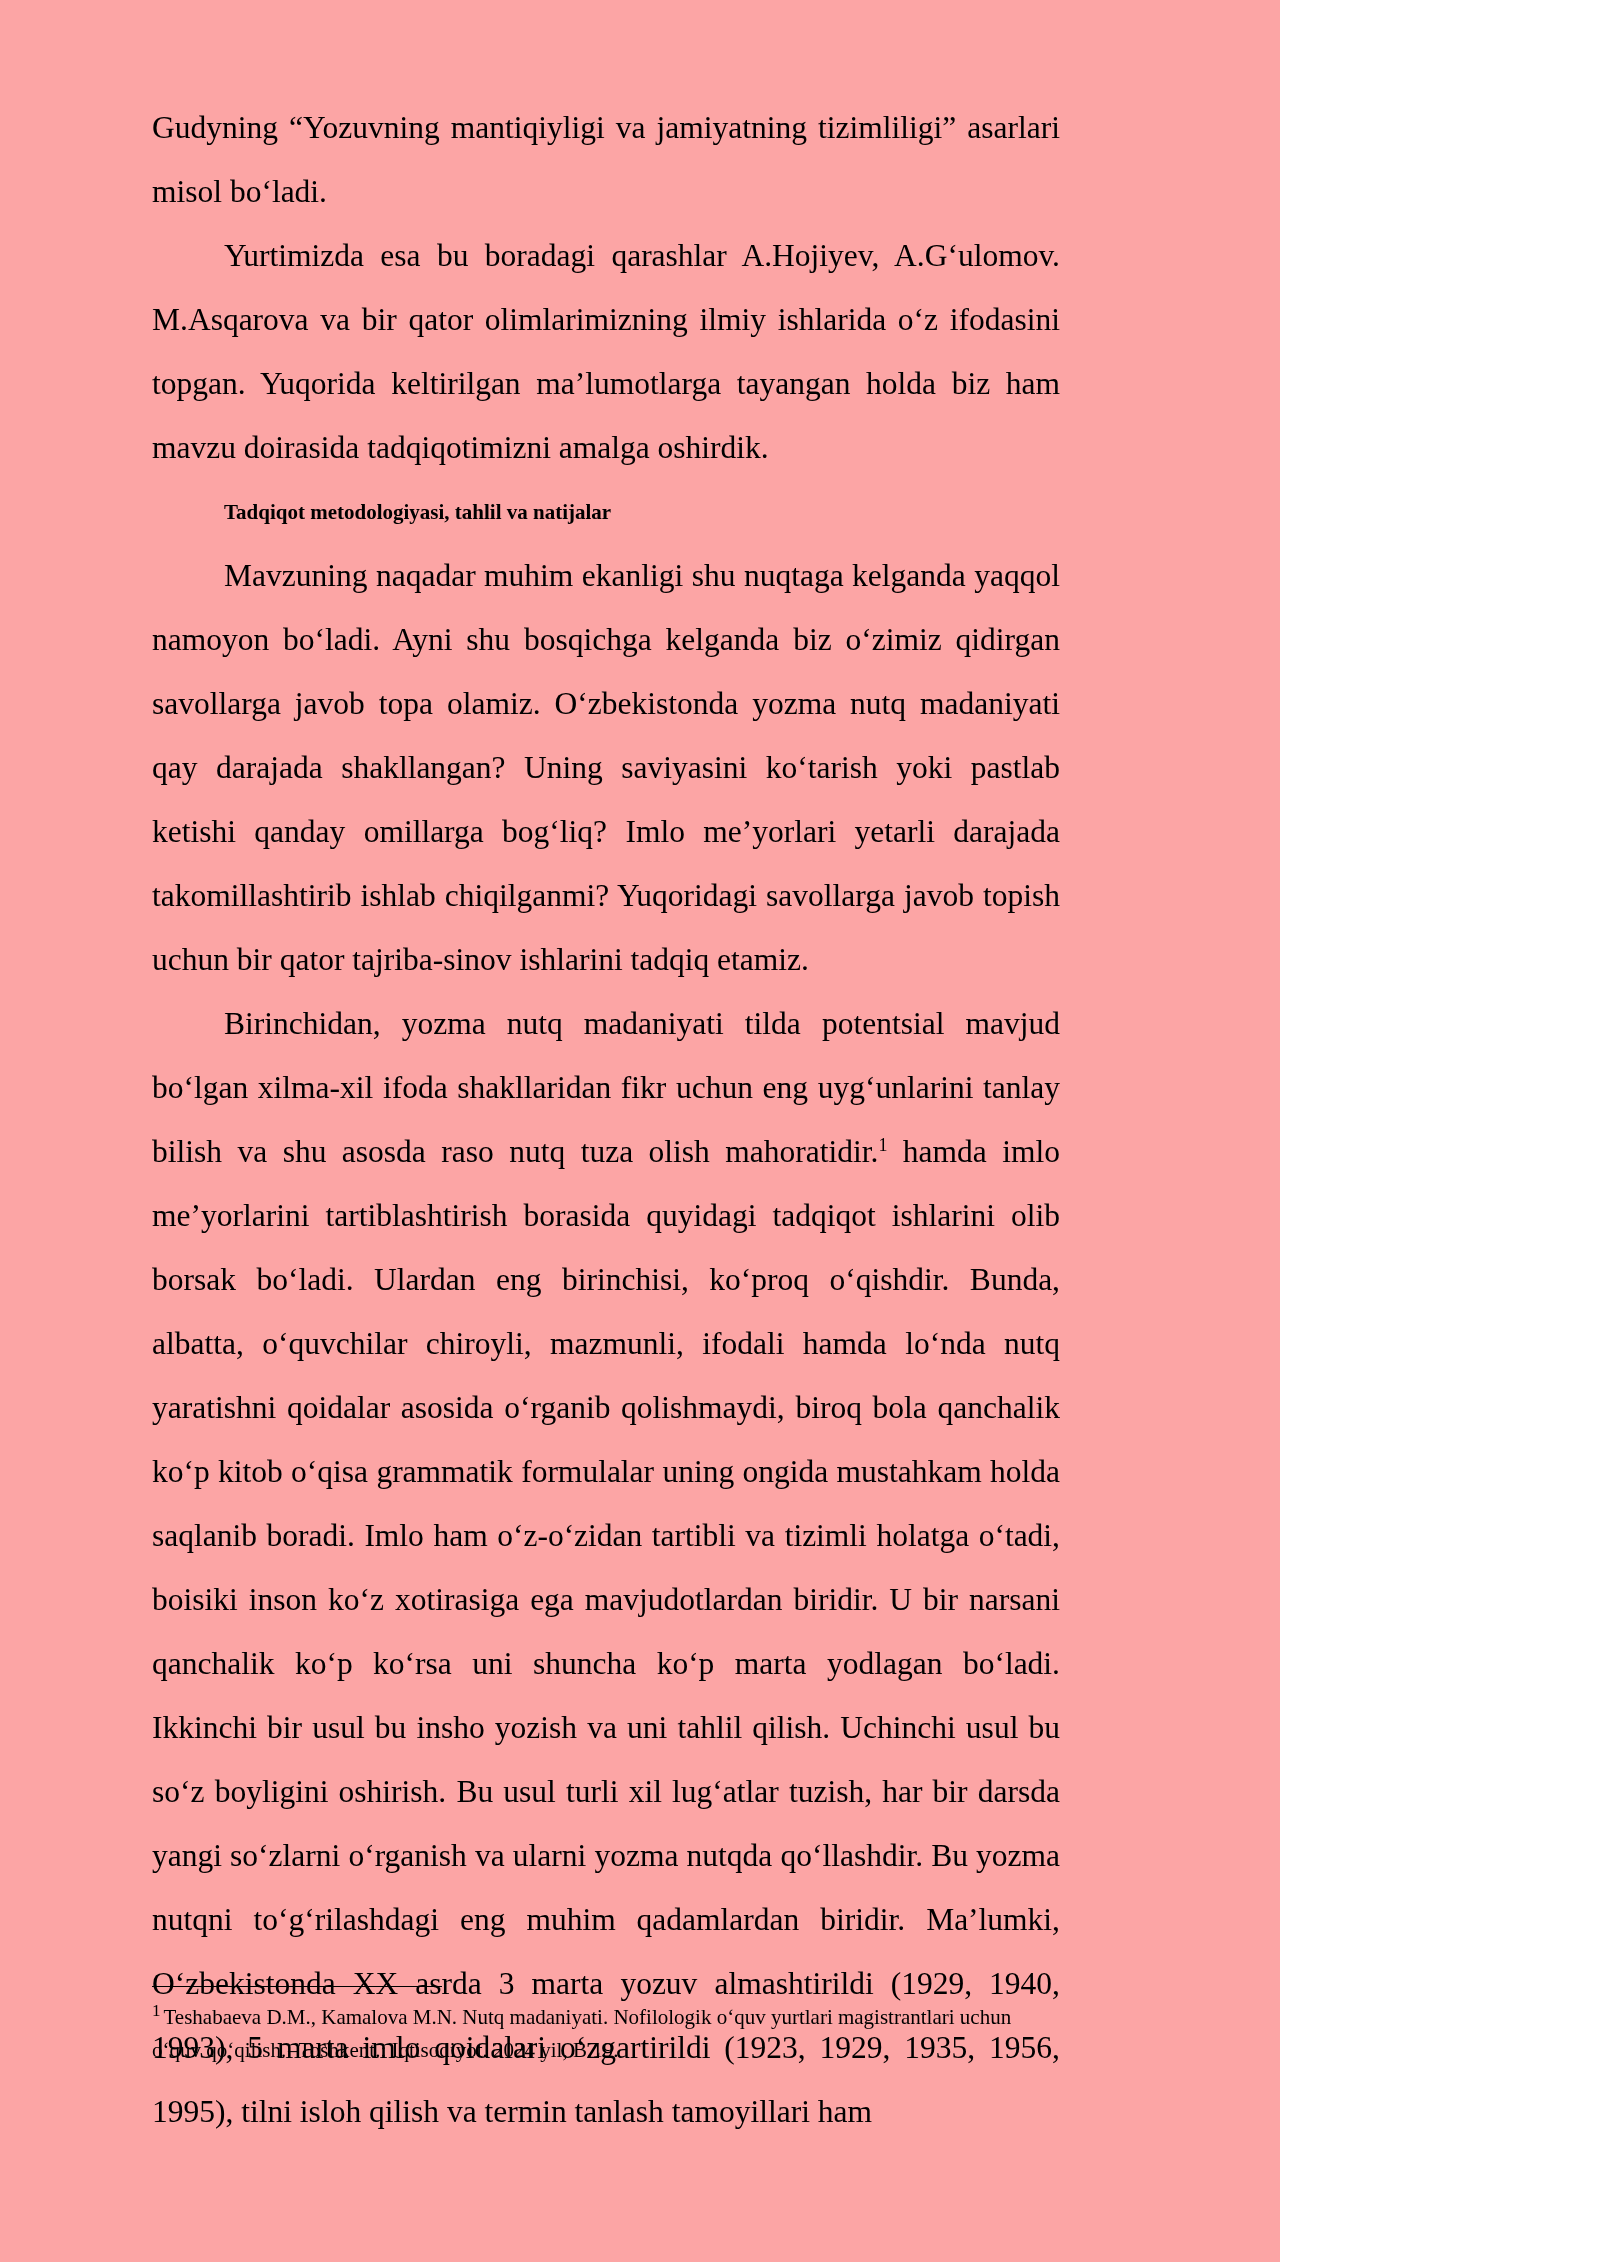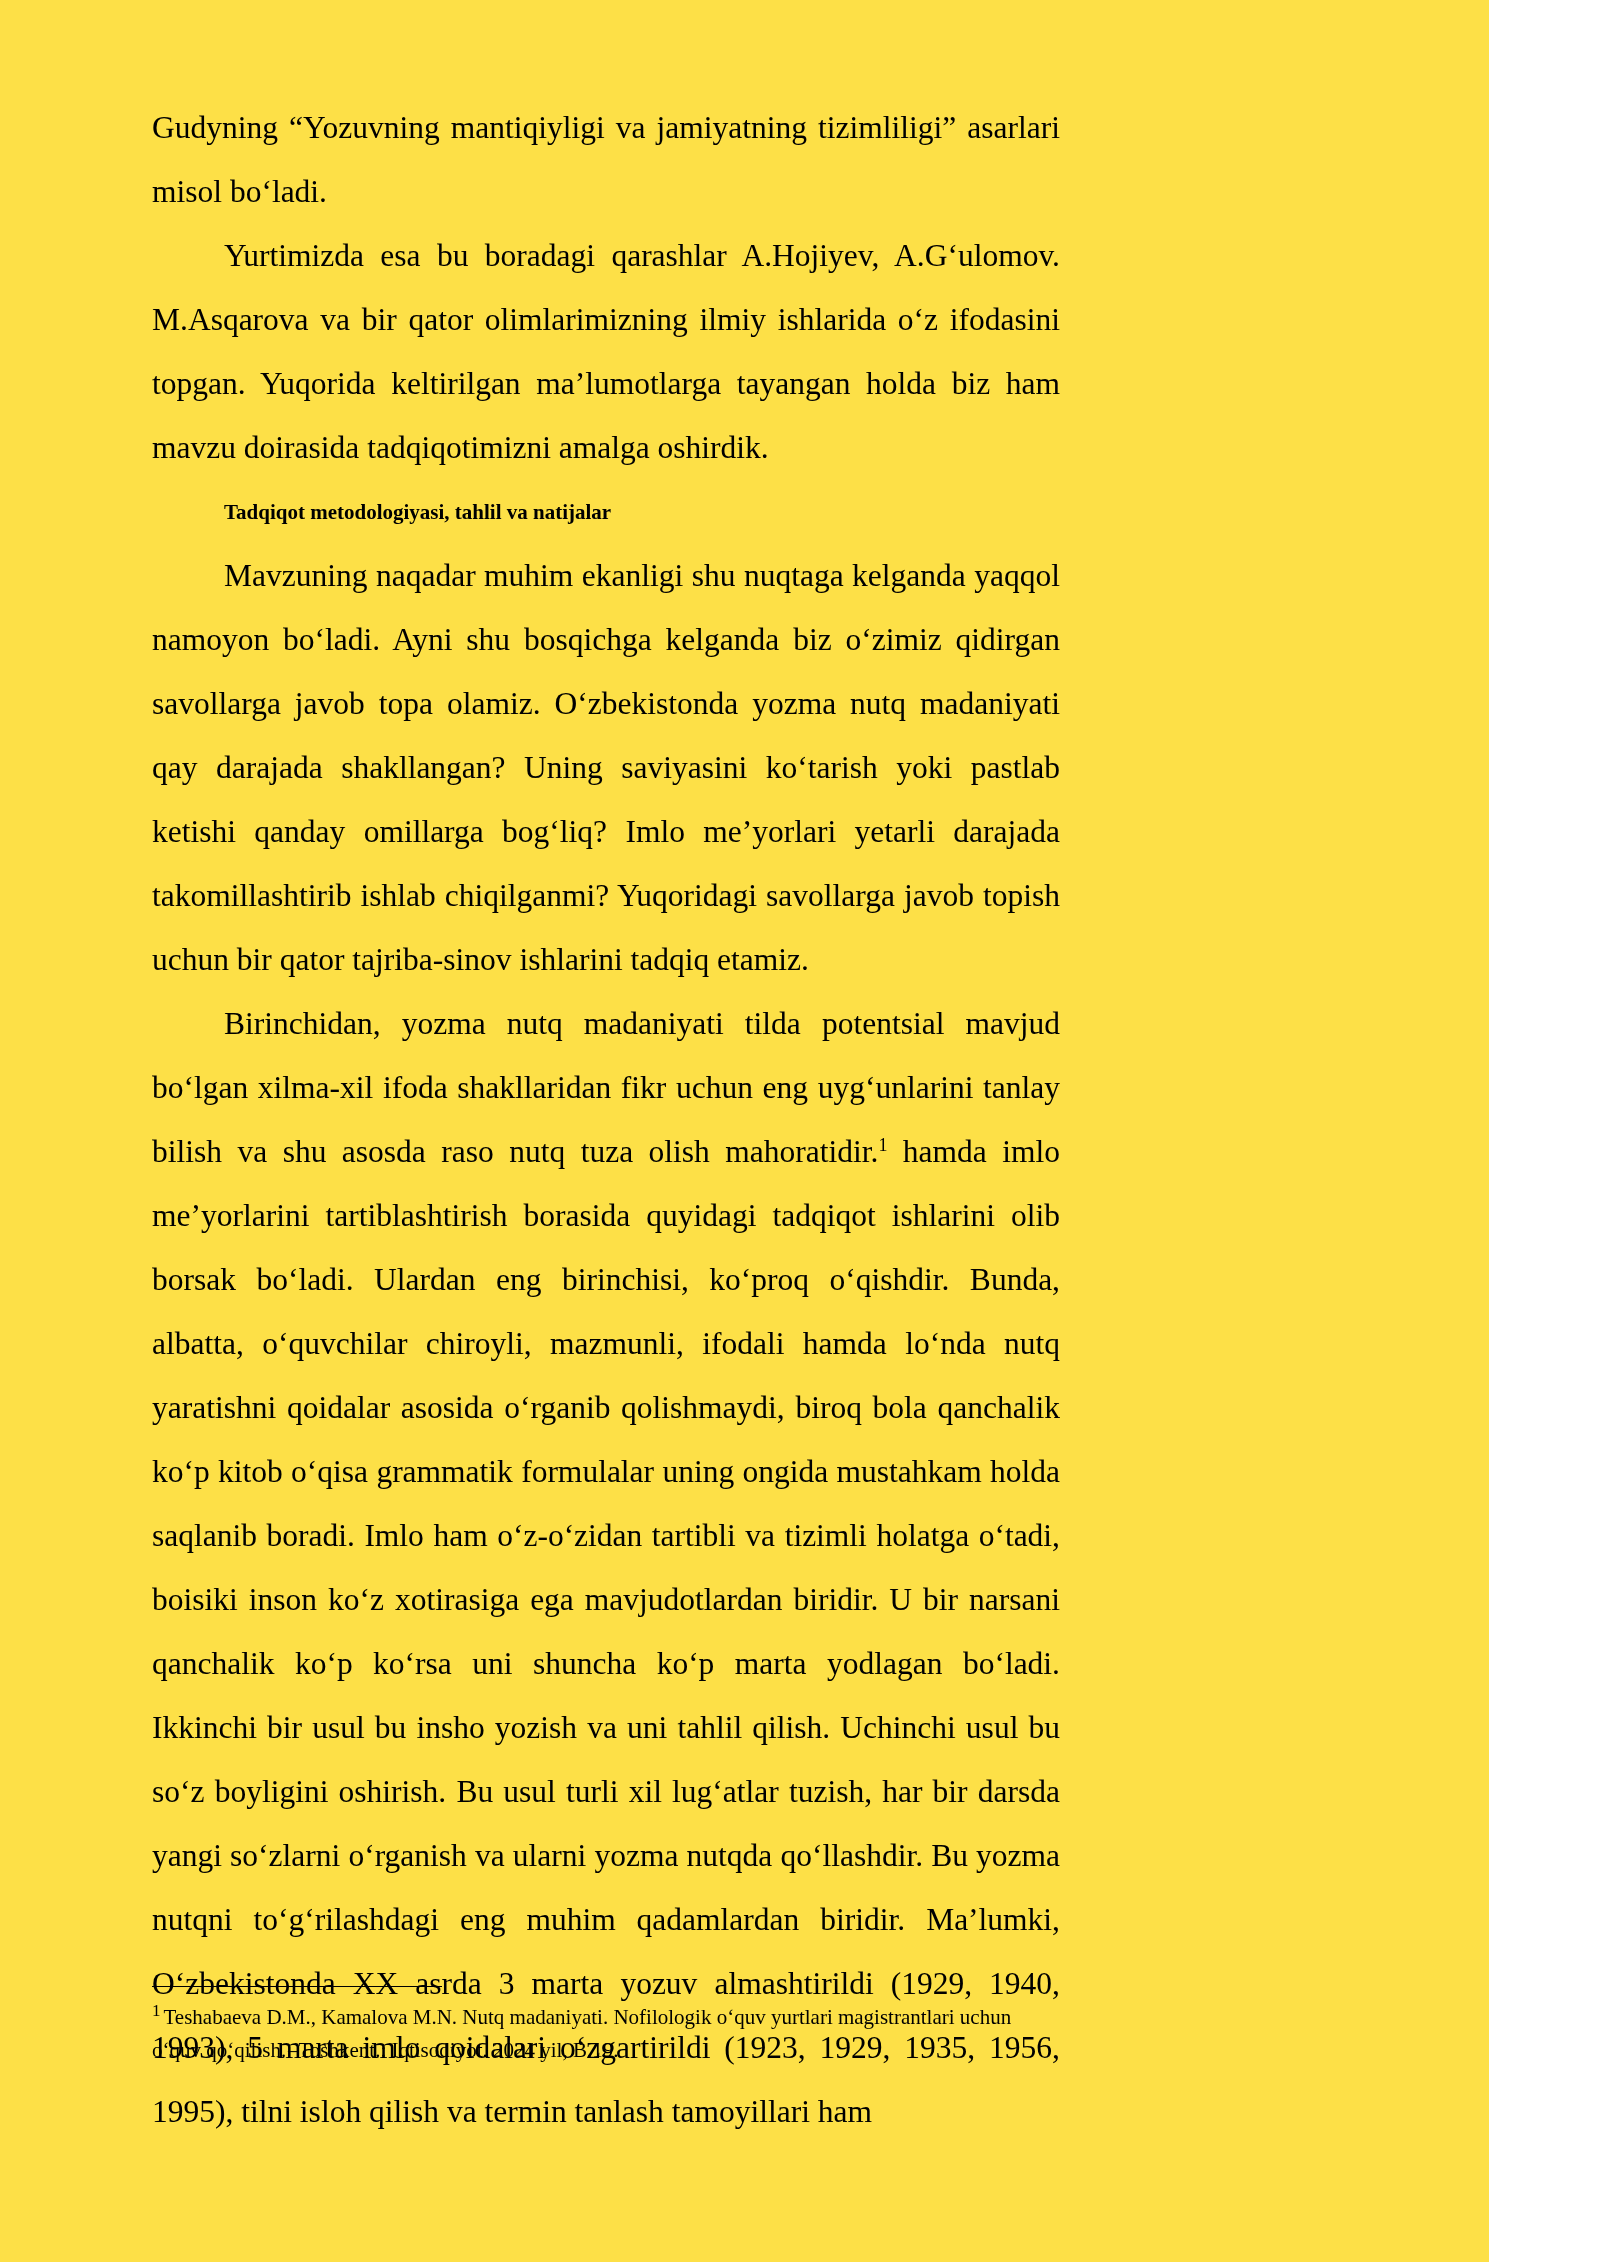--- a/index.html
+++ b/index.html
@@ -7,23 +7,23 @@
     margin: 0;
     padding: 0;
     background: #ffffff;
   }
   body {
     font-family: "Liberation Serif", "DejaVu Serif", serif;
     color: #000000;
   }
   .page {
     position: relative;
-    width: 1489px;
+    width: 1280px;
     height: 2262px;
-    background: #fde047;
+    background: #fca5a5;
     box-sizing: border-box;
     overflow: hidden;
   }
   .content {
     position: absolute;
     left: 152px;
     top: 96px;
     width: 908px;
   }
   

